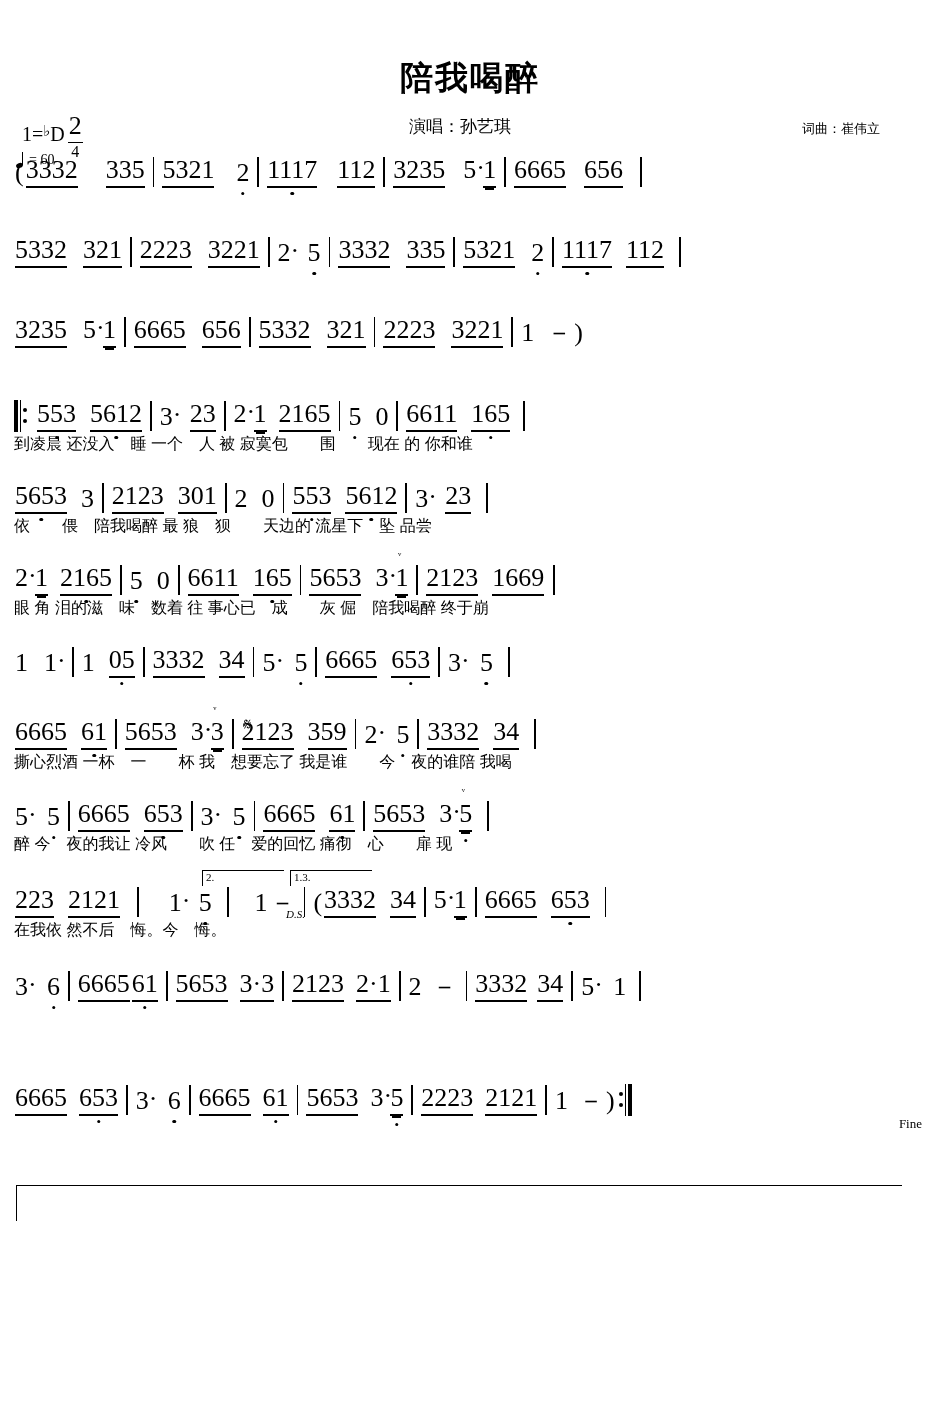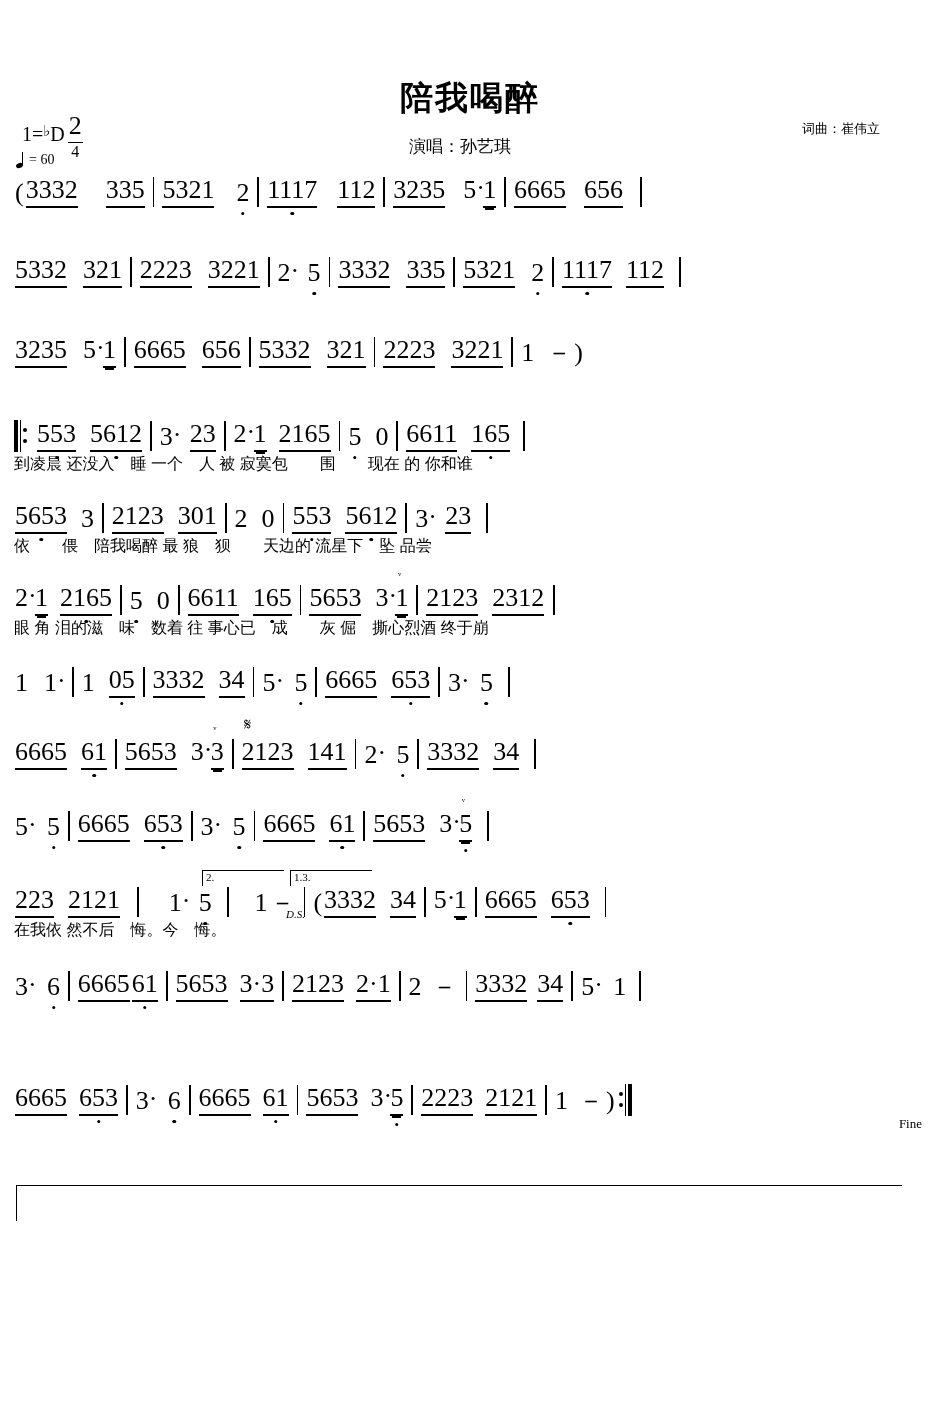--- a/index.html
+++ b/index.html
@@ -21,21 +21,21 @@
     height: 1415px;
   }
 
   
   .title {
     text-align: center;
     font-family: Liberation Sans, sans-serif;
     font-weight: bold;
     font-size: 33px;
     letter-spacing: 2px;
-    padding-top: 76px;
+    padding-top: 56px;
   }
   .singer {
     text-align: center;
     font-family: "Liberation Sans", sans-serif;
     font-size: 17px;
     margin-top: 14px;
     margin-left: -20px;
   }
   .composer {
     position: absolute;
@@ -422,24 +422,24 @@
       <span class="cell"><span class="num dot-dn">5</span></span><span class="sp" style="width:12px"></span>
       <span class="cell"><span class="num">0</span></span>
       <span class="bar"></span>
       <span class="cell"><span class="num u1">6611</span></span><span class="sp" style="width:12px"></span>
       <span class="cell"><span class="num u1 dot-dn">165</span></span>
       <span class="bar"></span>
       <span class="cell"><span class="num u1">5653</span></span><span class="sp" style="width:12px"></span>
       <span class="cell"><span class="num">3</span><span class="aug">·</span><span class="num u2">1</span><span class="tiny-v" style="left:72%">ᵛ</span></span>
       <span class="bar"></span>
       <span class="cell"><span class="num u1">2123</span></span><span class="sp" style="width:12px"></span>
-      <span class="cell"><span class="num u1">2312</span></span>
+      <span class="cell"><span class="num u1">1669</span></span>
       <span class="bar" style="margin-left:8px"></span>
     </div>
-    <div class="lyr-line">眼 角 泪的滋　味　数着 往 事心已　成　　灰 倔　撕心烈酒 终于崩</div>
+    <div class="lyr-line">眼 角 泪的滋　味　数着 往 事心已　成　　灰 倔　陪我喝醉 终于崩</div>
   </div>
 
   <div class="system" style="margin-top:18px;">
     <div class="notes-line">
       <span class="cell"><span class="num">1</span></span><span class="sp" style="width:14px"></span>
       <span class="cell"><span class="num">1</span><span class="aug">·</span></span>
       <span class="bar"></span>
       <span class="cell"><span class="num">1</span></span><span class="sp" style="width:12px"></span>
       <span class="cell"><span class="num u1 dot-dn">05</span></span>
       <span class="bar"></span>
@@ -460,49 +460,51 @@
 
   <div class="system" style="margin-top:18px;">
     <div class="notes-line">
       <span class="cell"><span class="num u1">6665</span></span><span class="sp" style="width:12px"></span>
       <span class="cell"><span class="num u1 dot-dn">61</span></span>
       <span class="bar"></span>
       <span class="cell"><span class="num u1">5653</span></span><span class="sp" style="width:12px"></span>
       <span class="cell"><span class="num">3</span><span class="aug">·</span><span class="num u2">3</span><span class="tiny-v" style="left:72%">ᵛ</span></span>
       <span class="bar"></span>
       <span class="cell"><span class="num u1">2123</span></span><span class="sp" style="width:12px"></span>
-      <span class="cell"><span class="num u1">141</span></span>
+      <span class="cell"><span class="num u1">359</span></span>
       <span class="bar"></span>
       <span class="cell"><span class="num">2</span><span class="aug">·</span></span><span class="sp" style="width:10px"></span>
       <span class="cell"><span class="num dot-dn">5</span></span>
       <span class="bar"></span>
       <span class="cell"><span class="num u1">3332</span></span><span class="sp" style="width:12px"></span>
       <span class="cell"><span class="num u1">34</span></span>
       <span class="bar" style="margin-left:14px"></span>
     </div>
+    <div class="lyr-line">撕心烈酒 一杯　一　　杯 我　想要忘了 我是谁　　今　夜的谁陪 我喝</div>
   </div>
 
   <div class="system" style="margin-top:18px;">
     <div class="notes-line">
       <span class="cell"><span class="num">5</span><span class="aug">·</span></span><span class="sp" style="width:10px"></span>
       <span class="cell"><span class="num dot-dn">5</span></span>
       <span class="bar"></span>
       <span class="cell"><span class="num u1">6665</span></span><span class="sp" style="width:12px"></span>
       <span class="cell"><span class="num u1 dot-dn">653</span></span>
       <span class="bar"></span>
       <span class="cell"><span class="num">3</span><span class="aug">·</span></span><span class="sp" style="width:10px"></span>
       <span class="cell"><span class="num dot-dn">5</span></span>
       <span class="bar"></span>
       <span class="cell"><span class="num u1">6665</span></span><span class="sp" style="width:12px"></span>
       <span class="cell"><span class="num u1 dot-dn">61</span></span>
       <span class="bar"></span>
       <span class="cell"><span class="num u1">5653</span></span><span class="sp" style="width:12px"></span>
       <span class="cell"><span class="num">3</span><span class="aug">·</span><span class="num u2 dot-dn">5</span><span class="tiny-v" style="left:72%">ᵛ</span></span>
       <span class="bar" style="margin-left:14px"></span>
     </div>
+    <div class="lyr-line">醉 今　夜的我让 冷风　　吹 任　爱的回忆 痛彻　心　　扉 现</div>
   </div>
 
   <div class="system" style="margin-top:22px;">
     <div class="ending" style="left:188px; top:-8px; width:82px;">
       <span>2.</span>
     </div>
     <div class="ending" style="left:276px; top:-8px; width:82px;">
       <span>1.3.</span>
     </div>
     <div class="notes-line">

